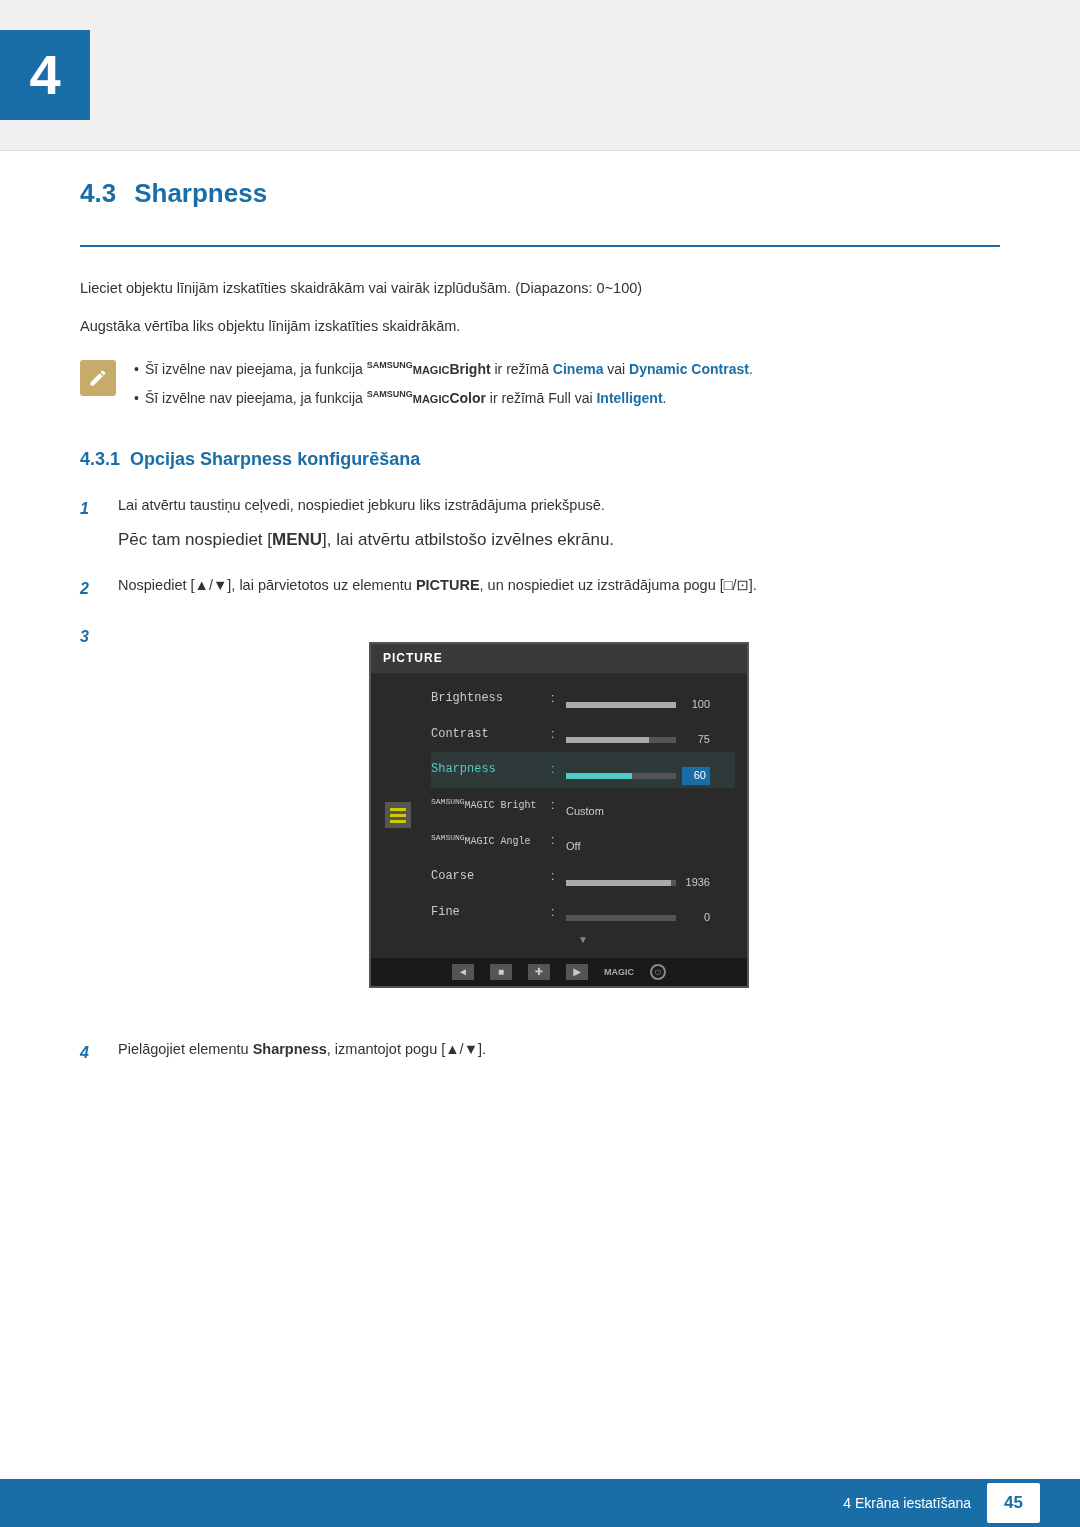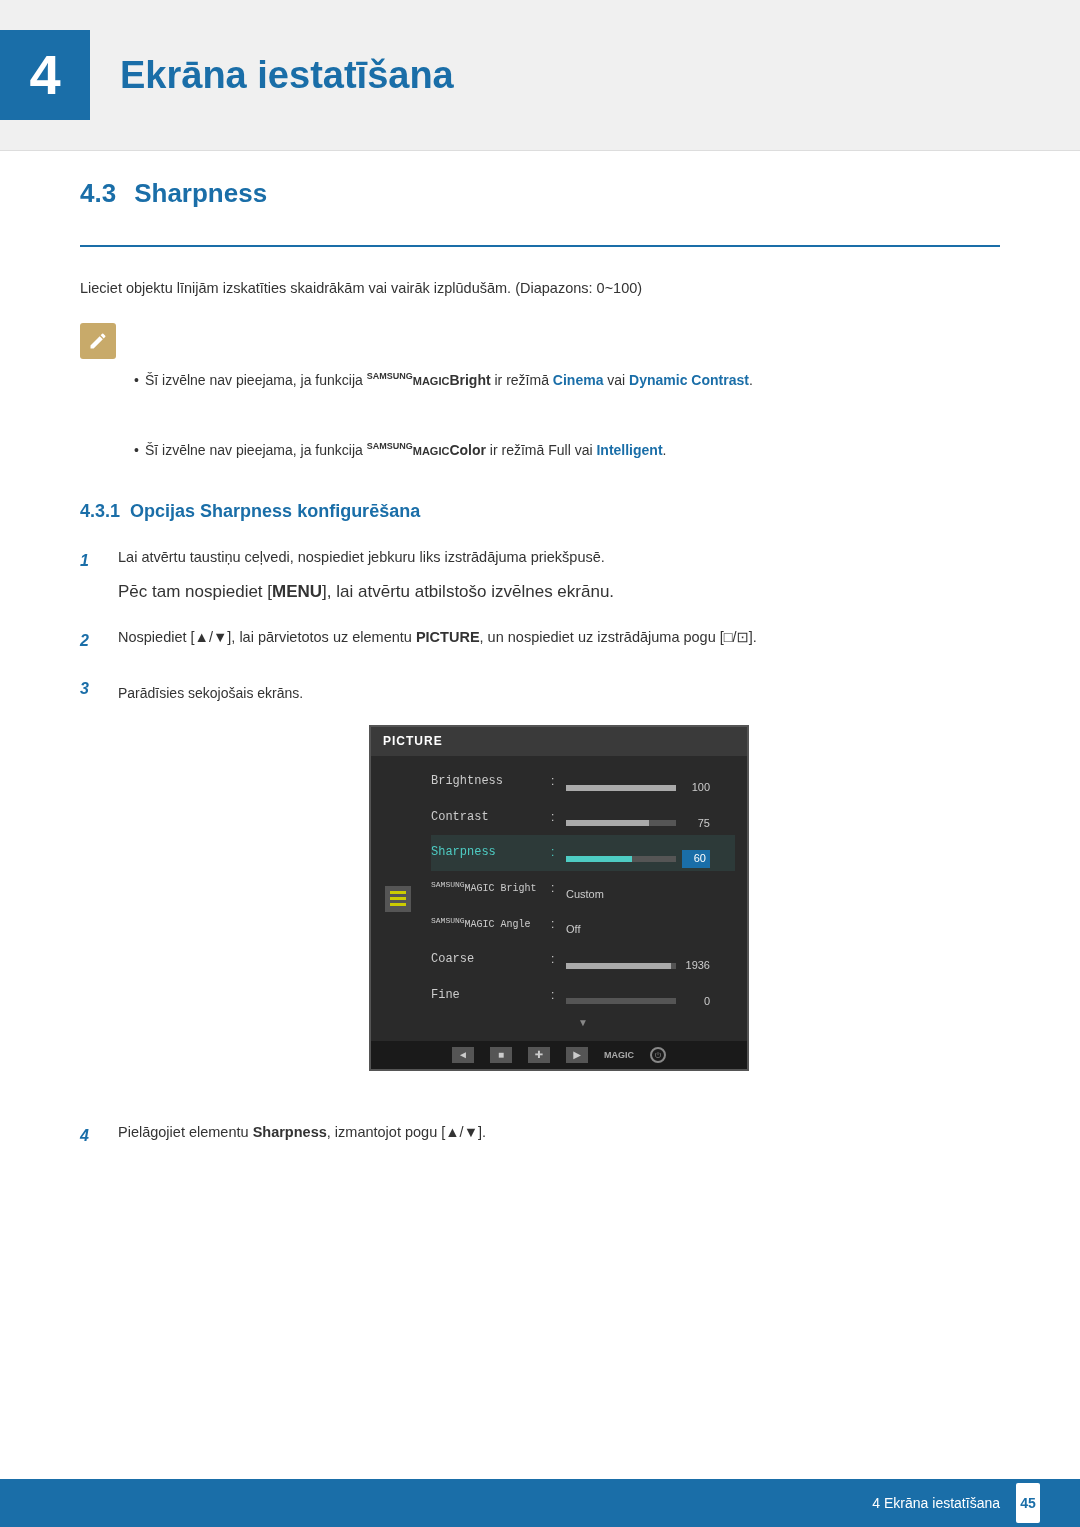--- a/index.html
+++ b/index.html
@@ -117,21 +117,20 @@
       flex: 1;
     }
 
     .note-line {
       font-size: 14px;
       color: #333;
       margin-bottom: 6px;
       display: flex;
       align-items: baseline;
       gap: 6px;
-      margin-top: 48px;
     }
 
     .note-line::before {
       content: "•";
       color: #333;
       flex-shrink: 0;
     }
 
     .brand-magic {
       font-size: 11px;
@@ -390,48 +389,48 @@
 
     .footer-text {
       color: white;
       font-size: 14px;
     }
 
     .footer-page-num {
       background: white;
       color: #1a6ea8;
       font-weight: bold;
-      font-size: 14px;
-      width: 24px;
+      font-size: 17px;
+      width: 53px;
       height: 40px;
       display: flex;
       align-items: center;
       justify-content: center;
       border-radius: 2px;
     }
   </style>
 </head>
 <body>
 
 <div class="page-header">
   <div class="chapter-number-block">
     <span class="number">4</span>
   </div>
-  <h1 class="chapter-title">Ekrāna iestatīšana</h1>
 </div>
 
 <div class="main-content">
 
   <div class="section-heading">
     <span class="section-number">4.3</span>
     <span class="section-title">Sharpness</span>
   </div>
   <hr class="section-divider">
 
   <p class="body-text">Lieciet objektu līnijām izskatīties skaidrākām vai vairāk izplūdušām. (Diapazons: 0~100)</p>
+  <p class="body-text">Augstāka vērtība liks objektu līnijām izskatīties skaidrākām.</p>
 
   <div class="note-block">
     <div class="note-icon">
       <svg viewBox="0 0 24 24" fill="white">
         <path d="M3 17.25V21h3.75L17.81 9.94l-3.75-3.75L3 17.25zM20.71 7.04a1 1 0 0 0 0-1.41l-2.34-2.34a1 1 0 0 0-1.41 0l-1.83 1.83 3.75 3.75 1.83-1.83z"></path>
       </svg>
     </div>
     <div class="note-lines">
       <div class="note-line">
         <span>Šī izvēlne nav pieejama, ja funkcija <sup class="brand-samsung">SAMSUNG</sup><span class="brand-magic">MAGIC</span><strong>Bright</strong> ir režīmā <span class="highlight-blue">Cinema</span> vai <span class="highlight-blue">Dynamic Contrast</span>.</span>
@@ -459,21 +458,20 @@
     <li class="step-item">
       <span class="step-number"><em>2</em></span>
       <div class="step-content">
         <p class="step-text">Nospiediet [▲/▼], lai pārvietotos uz elementu <strong>PICTURE</strong>, un nospiediet uz izstrādājuma pogu [□/⊡].</p>
       </div>
     </li>
 
     <li class="step-item">
       <span class="step-number"><em>3</em></span>
       <div class="step-content">
-        <p class="step-sub screen-label">Parādīsies sekojošais ekrāns.</p>
 
         <div class="screen-container">
           <div class="monitor-screen">
             <div class="monitor-title-bar">PICTURE</div>
             <div class="monitor-body">
 
               <div class="menu-icon-left">
                 <div class="menu-icon-bars">
                   <div class="icon-bar"></div>
                   <div class="icon-bar"></div>

